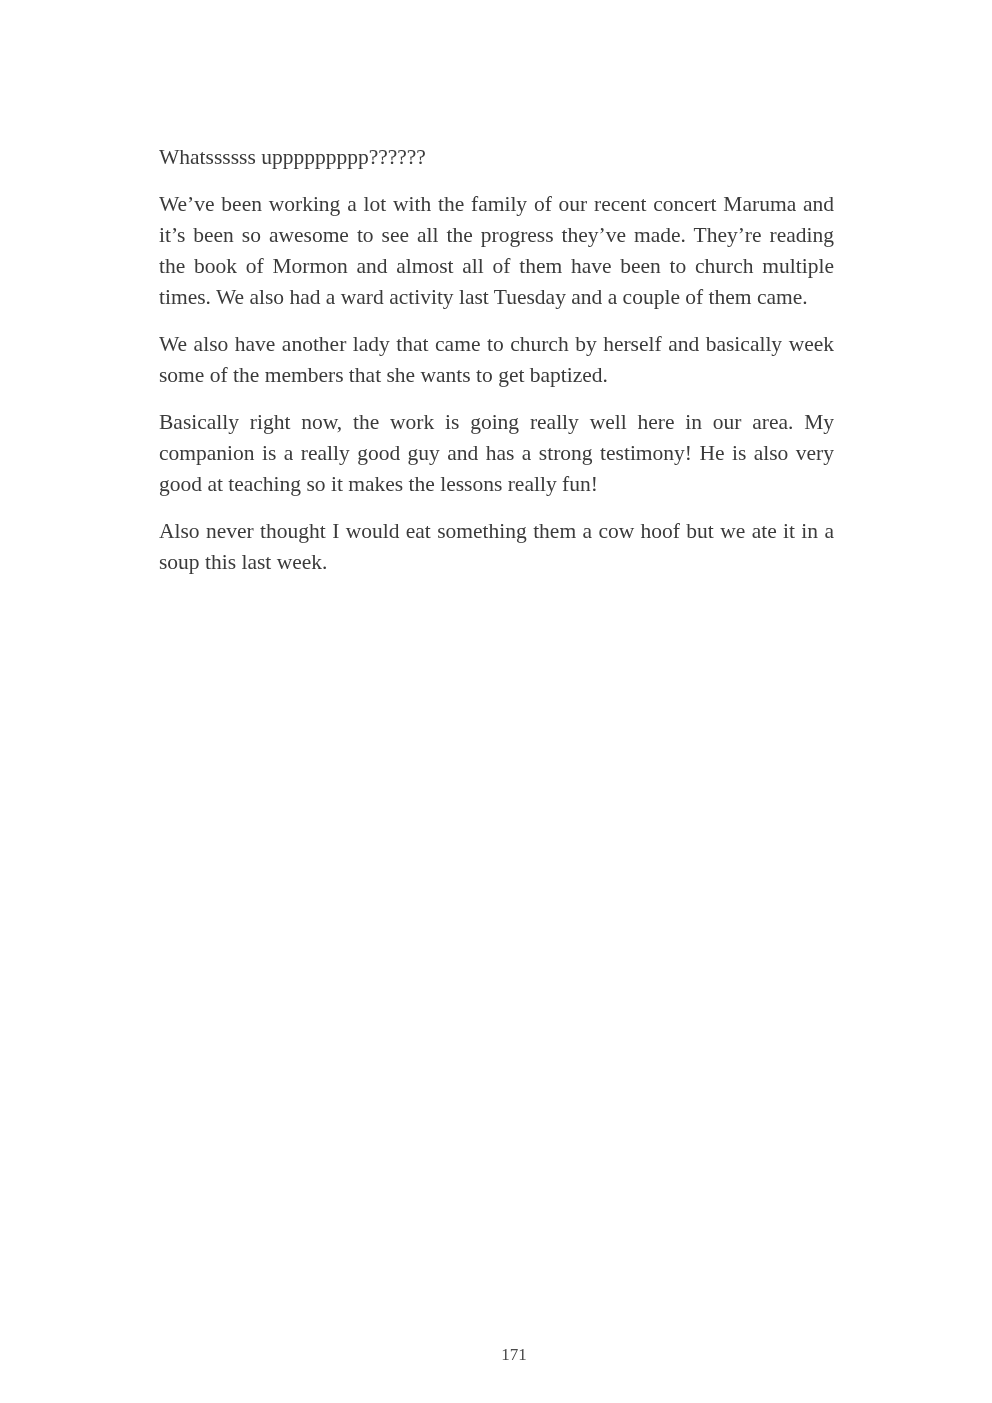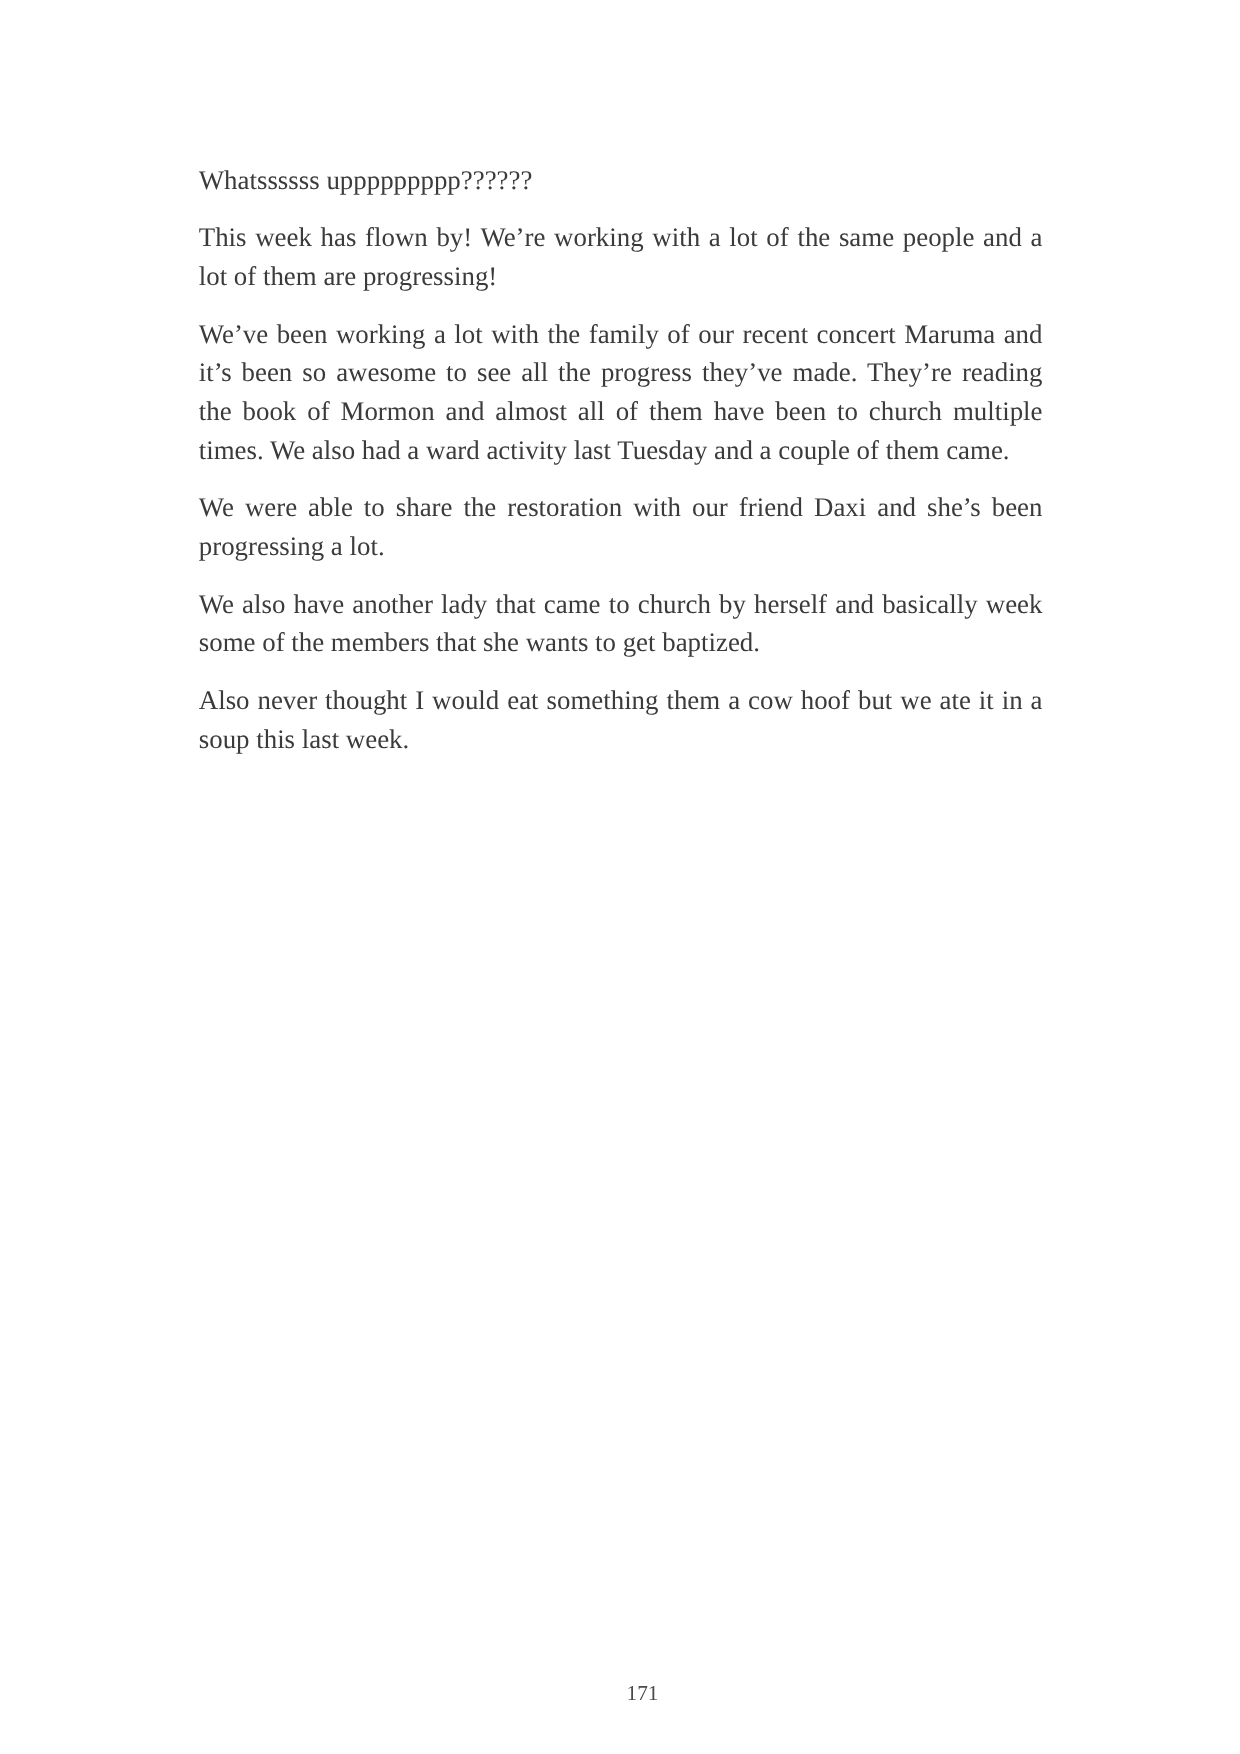--- a/index.html
+++ b/index.html
@@ -15,21 +15,21 @@
     overflow: hidden;
     font-family: "Liberation Serif", serif;
   }
   .letter-body {
     position: absolute;
     left: 159px;
     top: 126px;
     width: 675px;
   }
   .letter-body p {
-    margin: 3px 0 15px 0;
+    margin: 16px 0 15px 0;
     font-size: 21.5px;
     line-height: 31px;
     color: #3b3b3b;
     text-align: justify;
     text-justify: inter-word;
   }
   .letter-body p.no-justify {
     text-align: left;
   }
   .page-number {
@@ -44,20 +44,19 @@
     font-family: "Liberation Serif", serif;
     padding-left: 36px;
   }
 </style>
 </head>
 <body>
 
 <div class="page">
   <div class="letter-body">
     <p class="no-justify">Whatssssss uppppppppp??????</p>
-    <p>This week has flown by! We’re working with a lot of the same people and a lot of them are progressing!</p>
     <p>We’ve been working a lot with the family of our recent concert Maruma and it’s been so awesome to see all the progress they’ve made. They’re reading the book of Mormon and almost all of them have been to church multiple times. We also had a ward activity last Tuesday and a couple of them came.</p>
-    <p>We were able to share the restoration with our friend Daxi and she’s been progressing a lot.</p>
     <p>We also have another lady that came to church by herself and basically week some of the members that she wants to get baptized.</p>
+    <p>Basically right now, the work is going really well here in our area. My companion is a really good guy and has a strong testimony! He is also very good at teaching so it makes the lessons really fun!</p>
     <p>Also never thought I would eat something them a cow hoof but we ate it in a soup this last week.</p>
   </div>
   <div class="page-number">171</div>
 </div>
 
 </body></html>

